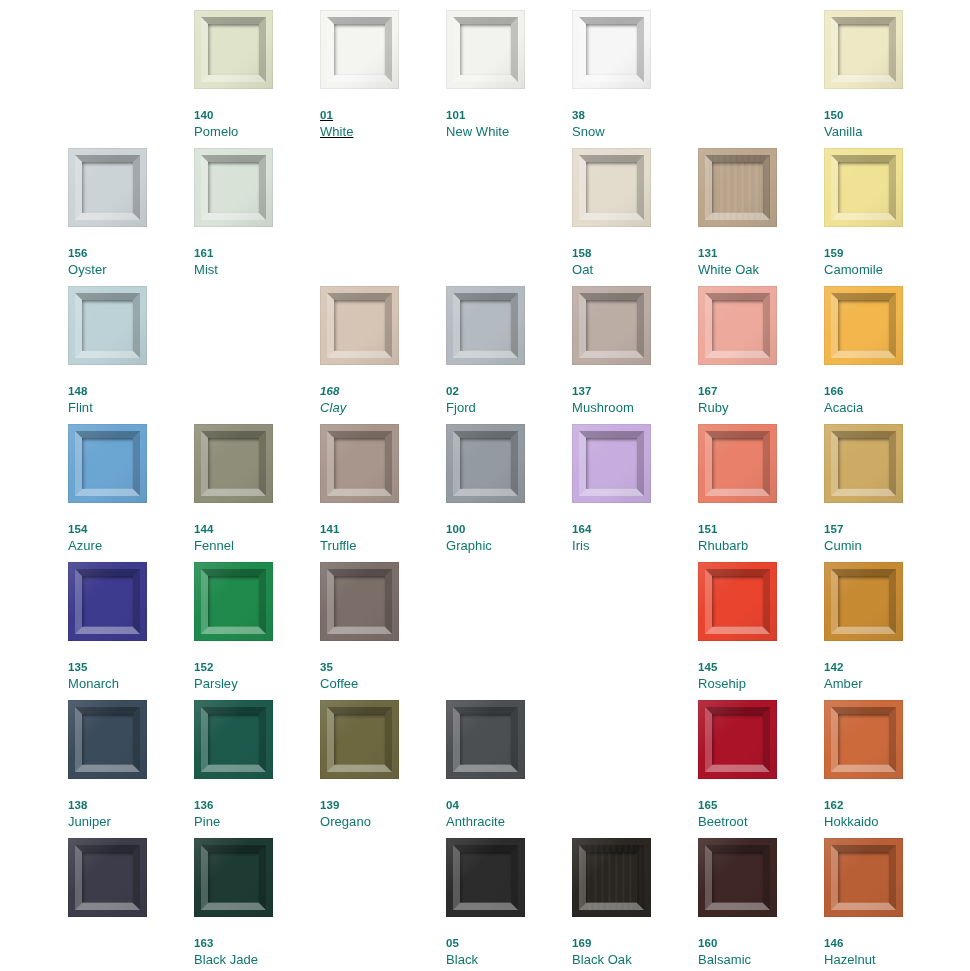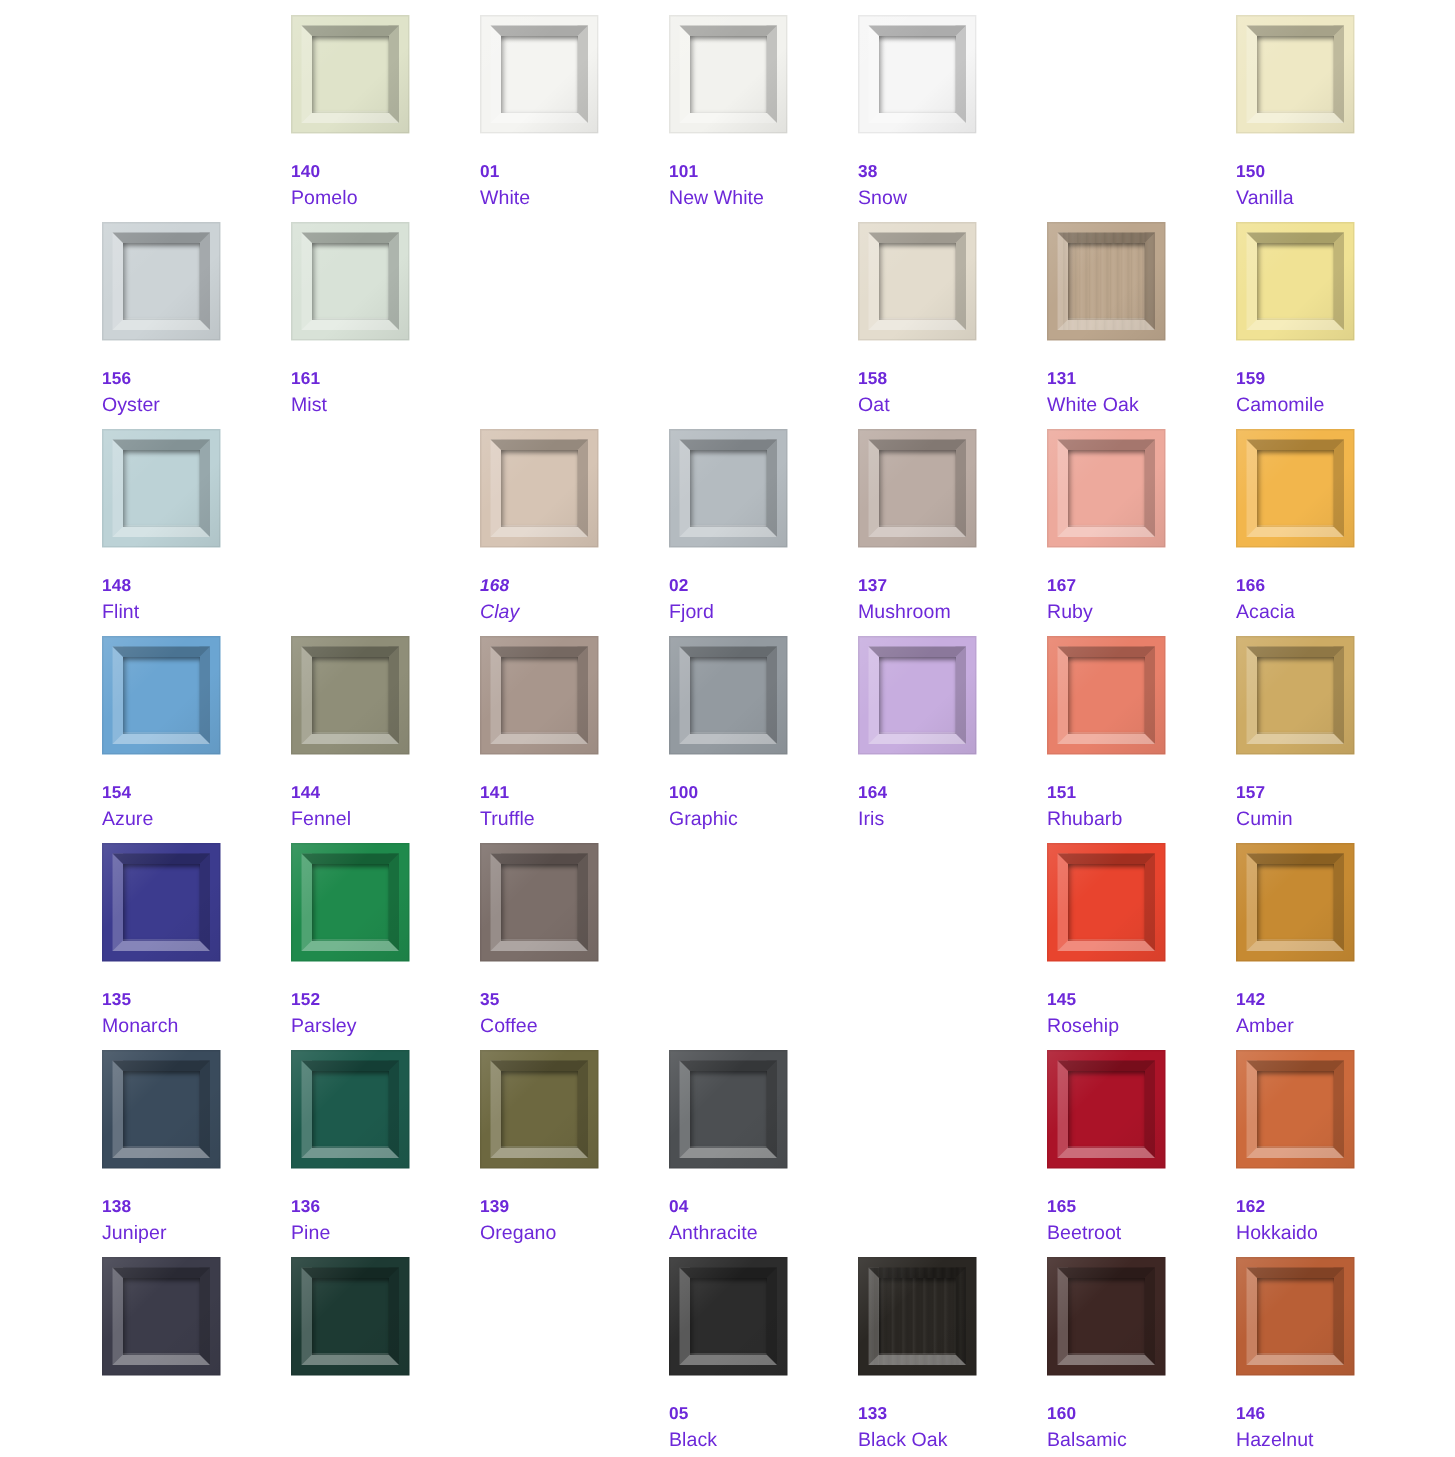--- a/index.html
+++ b/index.html
@@ -113,21 +113,21 @@
         rgba(0,0,0,0.05) 0px,
         rgba(0,0,0,0.00) 2px,
         rgba(255,255,255,0.04) 3px,
         rgba(0,0,0,0.00) 6px);
   }
 
   
   .label {
     margin-top: 19px;
     line-height: 1.28;
-    color: #6d28d9;
+    color: #0f766e;
   }
   .code {
     font-size: 11.5px;
     font-weight: 700;
     letter-spacing: 0.1px;
     white-space: nowrap;
   }
   .name {
     font-size: 13px;
     font-weight: 400;
@@ -145,21 +145,21 @@
         <div class="bevel"></div>
         <div class="panel"></div>
         <div class="sheen"></div>
         <div class="rim"></div>
       </div>
       <div class="label">
         <div class="code">140</div>
         <div class="name">Pomelo</div>
       </div>
     </div>
-    <div class="swatch-cell" style="left: 320px; top: 10px;">
+    <div class="swatch-cell" style="left: 320px; top: 10px; text-decoration: underline;">
       <div class="tile" style="--c: #f4f4f1; width: 79px; height: 79px;">
         <div class="bevel"></div>
         <div class="panel"></div>
         <div class="sheen"></div>
         <div class="rim"></div>
       </div>
       <div class="label">
         <div class="code">01</div>
         <div class="name">White</div>
       </div>
@@ -556,20 +556,24 @@
         <div class="rim"></div>
       </div>
     </div>
     <div class="swatch-cell" style="left: 194px; top: 838px;">
       <div class="tile" style="--c: #1d3a33; width: 79px; height: 79px;">
         <div class="bevel"></div>
         <div class="panel"></div>
         <div class="sheen"></div>
         <div class="rim"></div>
       </div>
+      <div class="label">
+        <div class="code">163</div>
+        <div class="name">Black Jade</div>
+      </div>
     </div>
     <div class="swatch-cell" style="left: 446px; top: 838px;">
       <div class="tile" style="--c: #2c2c2c; width: 79px; height: 79px;">
         <div class="bevel"></div>
         <div class="panel"></div>
         <div class="sheen"></div>
         <div class="rim"></div>
       </div>
       <div class="label">
         <div class="code">05</div>
@@ -577,21 +581,21 @@
       </div>
     </div>
     <div class="swatch-cell" style="left: 572px; top: 838px;">
       <div class="tile grain" style="--c: #2a2723; width: 79px; height: 79px;">
         <div class="bevel"></div>
         <div class="panel"></div>
         <div class="sheen"></div>
         <div class="rim"></div>
       </div>
       <div class="label">
-        <div class="code">133</div>
+        <div class="code">169</div>
         <div class="name">Black Oak</div>
       </div>
     </div>
     <div class="swatch-cell" style="left: 698px; top: 838px;">
       <div class="tile" style="--c: #3e2724; width: 79px; height: 79px;">
         <div class="bevel"></div>
         <div class="panel"></div>
         <div class="sheen"></div>
         <div class="rim"></div>
       </div>

